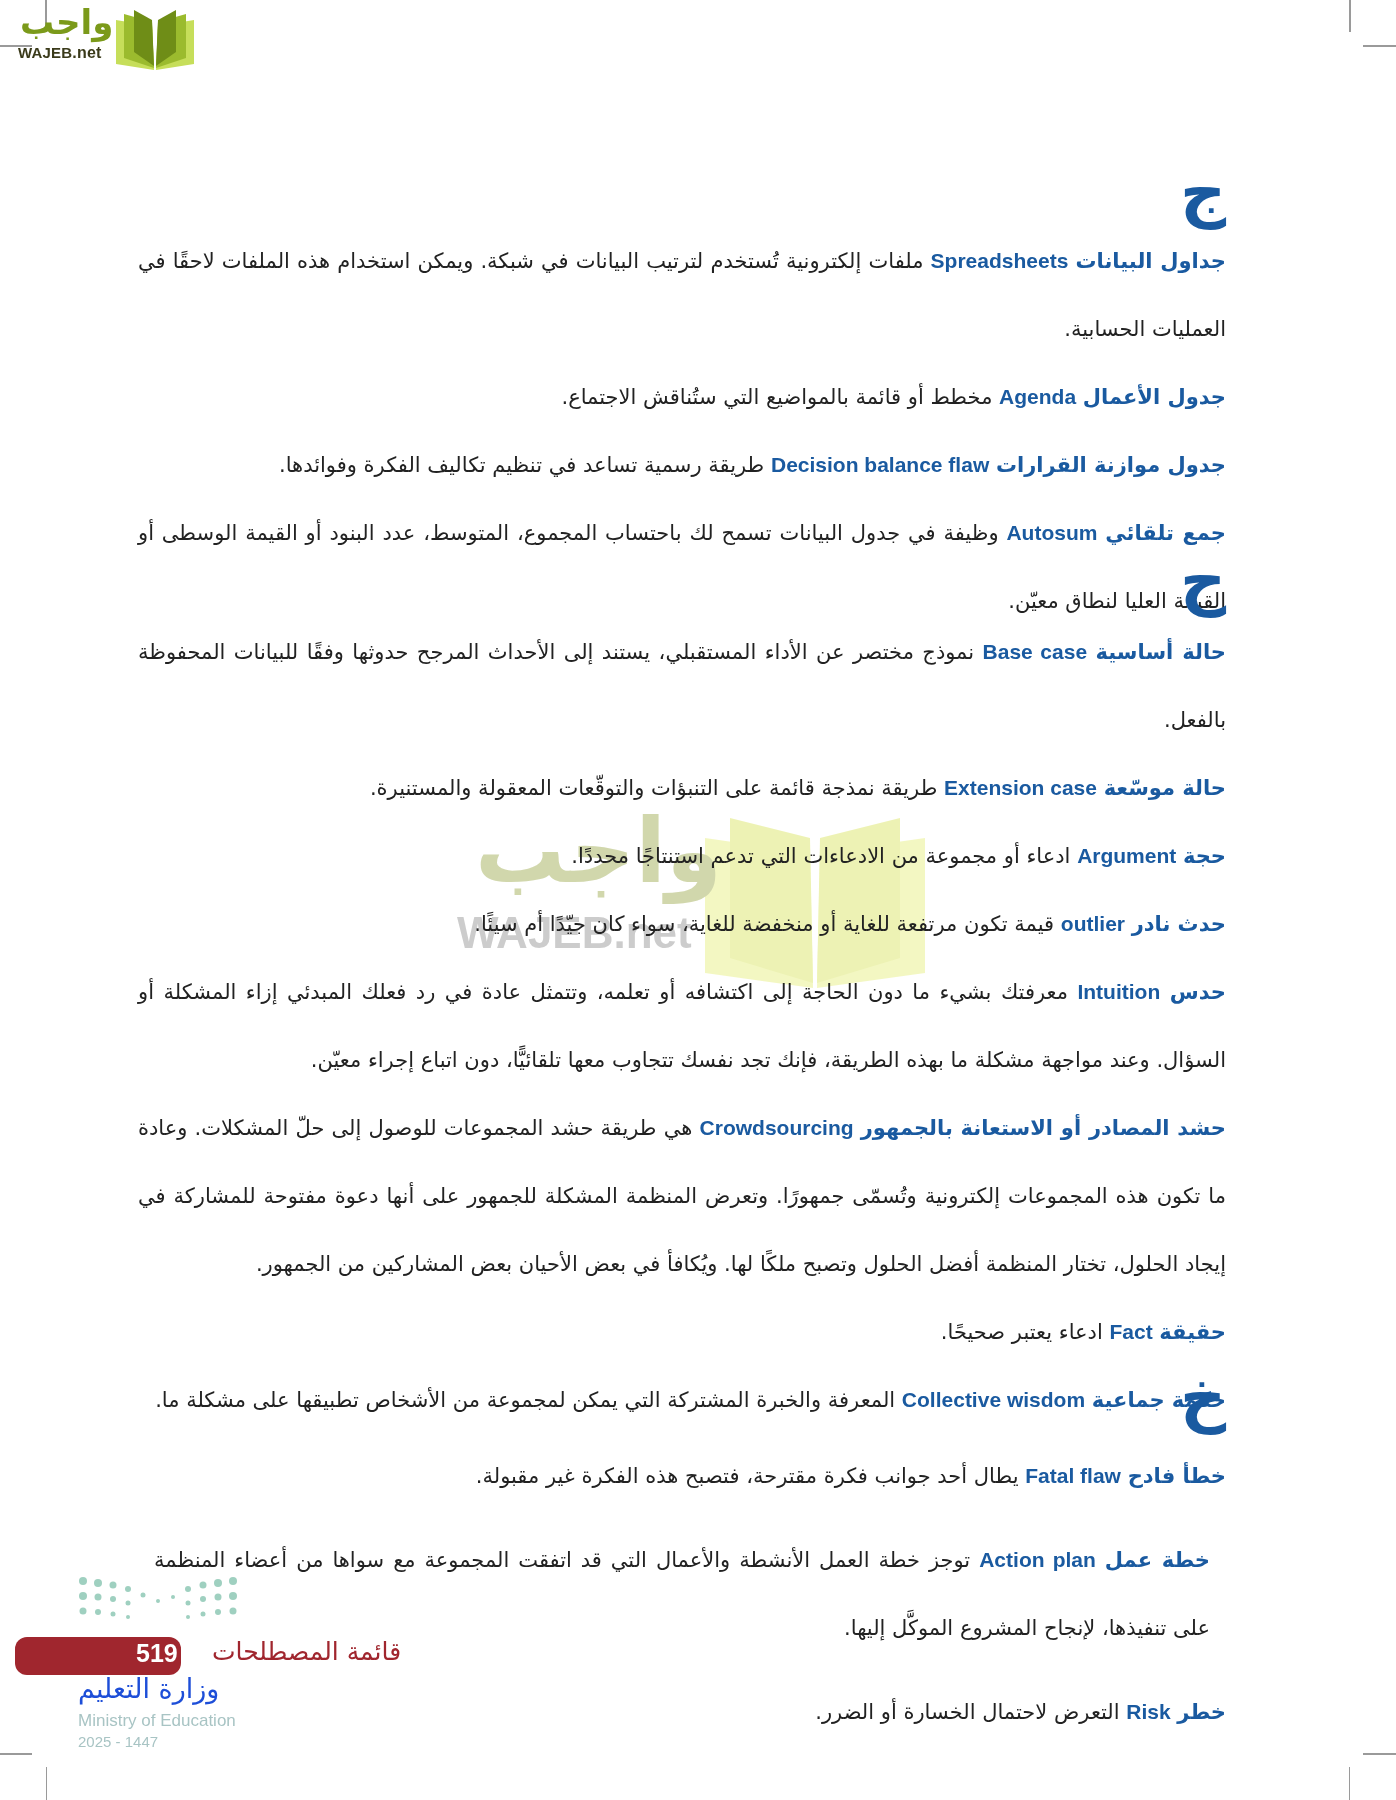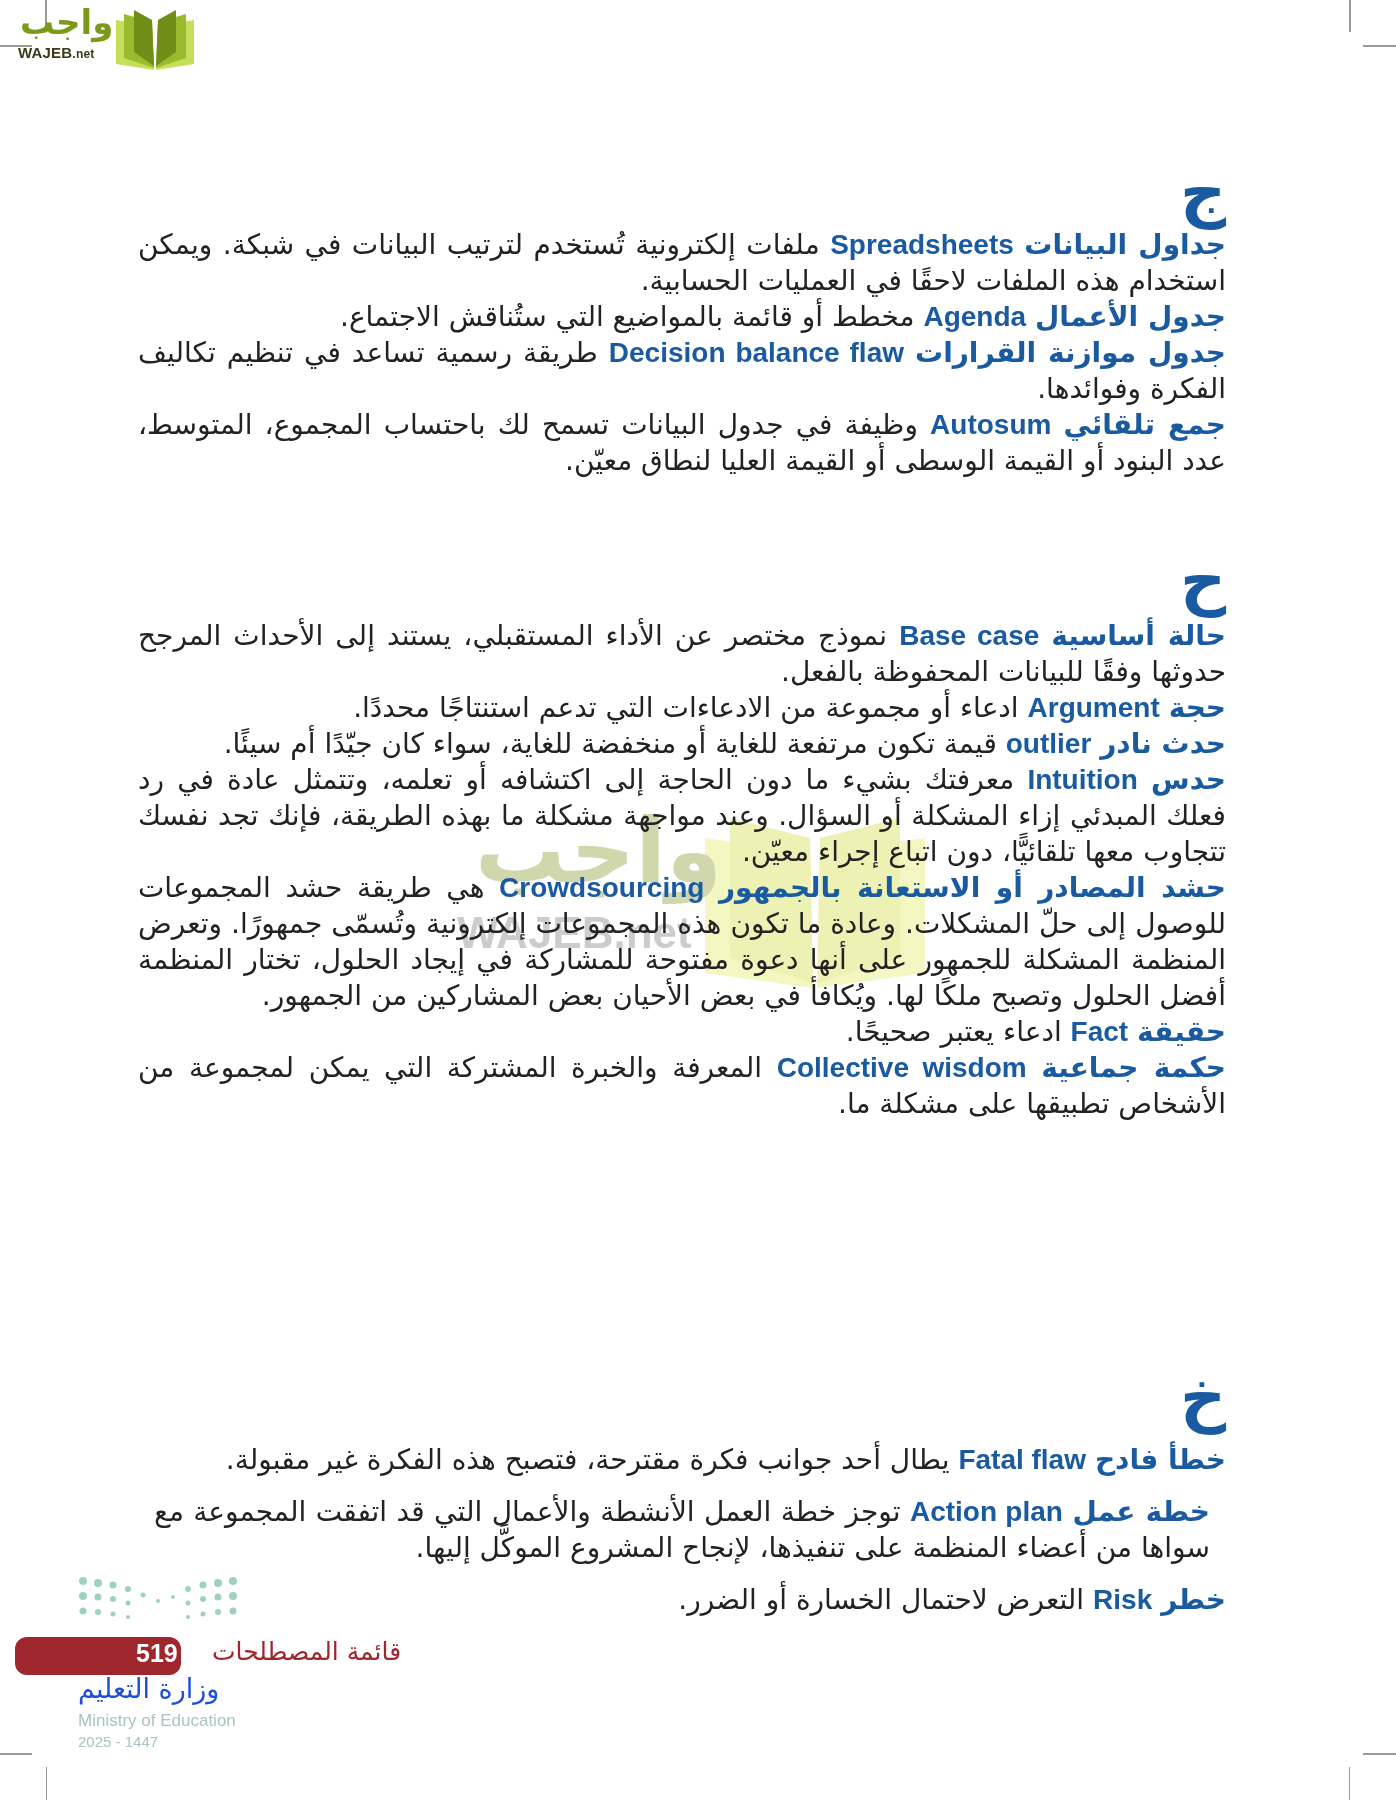--- a/index.html
+++ b/index.html
@@ -4,33 +4,33 @@
 <style>
   html, body { margin:0; padding:0; background:#ffffff; }
   body { width:1396px; height:1800px; position:relative; overflow:hidden;
          font-family:"DejaVu Sans", "Liberation Sans", sans-serif; }
   .crop { position:absolute; background:#9a9a9a; }
   .logo { position:absolute; left:8px; top:4px; width:185px; height:62px; }
   .logo .ar { position:absolute; left:12px; top:-2px; font-size:34px; font-weight:bold; color:#7b9a1a; direction:rtl;
               font-family:"DejaVu Sans", sans-serif; }
   .logo .en { position:absolute; left:10px; top:40px; font-size:15px; font-weight:bold; color:#3a3a1a; letter-spacing:0.2px;
               font-family:"Liberation Sans", sans-serif; }
-  .logo .en small { font-size:12px; }
+  .logo .en small { font-size:16px; }
   .logo svg { position:absolute; left:106px; top:4px; }
 
   .watermark { position:absolute; left:455px; top:808px; width:500px; height:170px; opacity:0.45; pointer-events:none; }
   .watermark .wm-ar { position:absolute; left:20px; top:-10px; font-size:90px; font-weight:bold; color:#9ba84a; direction:rtl; }
   .watermark .wm-en { position:absolute; left:2px; top:100px; font-size:44px; font-weight:bold; color:#8f8f8f;
                       font-family:"Liberation Sans", sans-serif; }
   .watermark svg { position:absolute; left:250px; top:0; }
 
   .content { position:absolute; left:138px; width:1088px; direction:rtl; text-align:justify; }
   .letter { position:absolute; right:170px; font-size:64px; font-weight:bold; color:#1a5aa0;
             font-family:"DejaVu Sans", sans-serif; line-height:1; }
-  .entry { font-size:28px; line-height:36px; color:#222; }
+  .entry { font-size:21px; line-height:68px; color:#222; }
   .entry .term { color:#1a5aa0; font-weight:bold; }
   .entry .en-term { color:#1a5aa0; font-weight:bold; font-family:"Liberation Sans", sans-serif; unicode-bidi:isolate; direction:ltr; }
 
   .footer { position:absolute; left:0; top:1575px; width:420px; height:150px; }
   .dots { position:absolute; left:78px; top:0; }
   .pagebar { position:absolute; left:15px; top:62px; width:166px; height:38px; background:#a0262e; border-radius:12px; }
   .pagenum { position:absolute; left:136px; top:64px; font-size:25px; font-weight:bold; color:#ffffff;
              font-family:"Liberation Sans", sans-serif; }
   .section-title { position:absolute; left:212px; top:62px; font-size:25px; color:#a0262e; direction:rtl; }
   .ministry-ar { position:absolute; left:78px; top:98px; font-size:27px; color:#1d4ed8; direction:rtl; }
@@ -96,20 +96,25 @@
     <span>وظيفة في جدول البيانات تسمح لك باحتساب المجموع، المتوسط، عدد البنود أو القيمة الوسطى أو القيمة العليا لنطاق معيّن.</span>
   </p>
 </div>
 
 <div class="letter" style="top:548px;">ح</div>
 <div class="content" style="top:618px;">
   <p class="entry" style="margin:0;">
     <span class="term">حالة أساسية</span>
     <span class="en-term">Base case</span>
     <span>نموذج مختصر عن الأداء المستقبلي، يستند إلى الأحداث المرجح حدوثها وفقًا للبيانات المحفوظة بالفعل.</span>
+  </p>
+  <p class="entry" style="margin:0;">
+    <span class="term">حالة موسّعة</span>
+    <span class="en-term">Extension case</span>
+    <span>طريقة نمذجة قائمة على التنبؤات والتوقّعات المعقولة والمستنيرة.</span>
   </p>
   <p class="entry" style="margin:0;">
     <span class="term">حجة</span>
     <span class="en-term">Argument</span>
     <span>ادعاء أو مجموعة من الادعاءات التي تدعم استنتاجًا محددًا.</span>
   </p>
   <p class="entry" style="margin:0;">
     <span class="term">حدث نادر</span>
     <span class="en-term">outlier</span>
     <span>قيمة تكون مرتفعة للغاية أو منخفضة للغاية، سواء كان جيّدًا أم سيئًا.</span>

